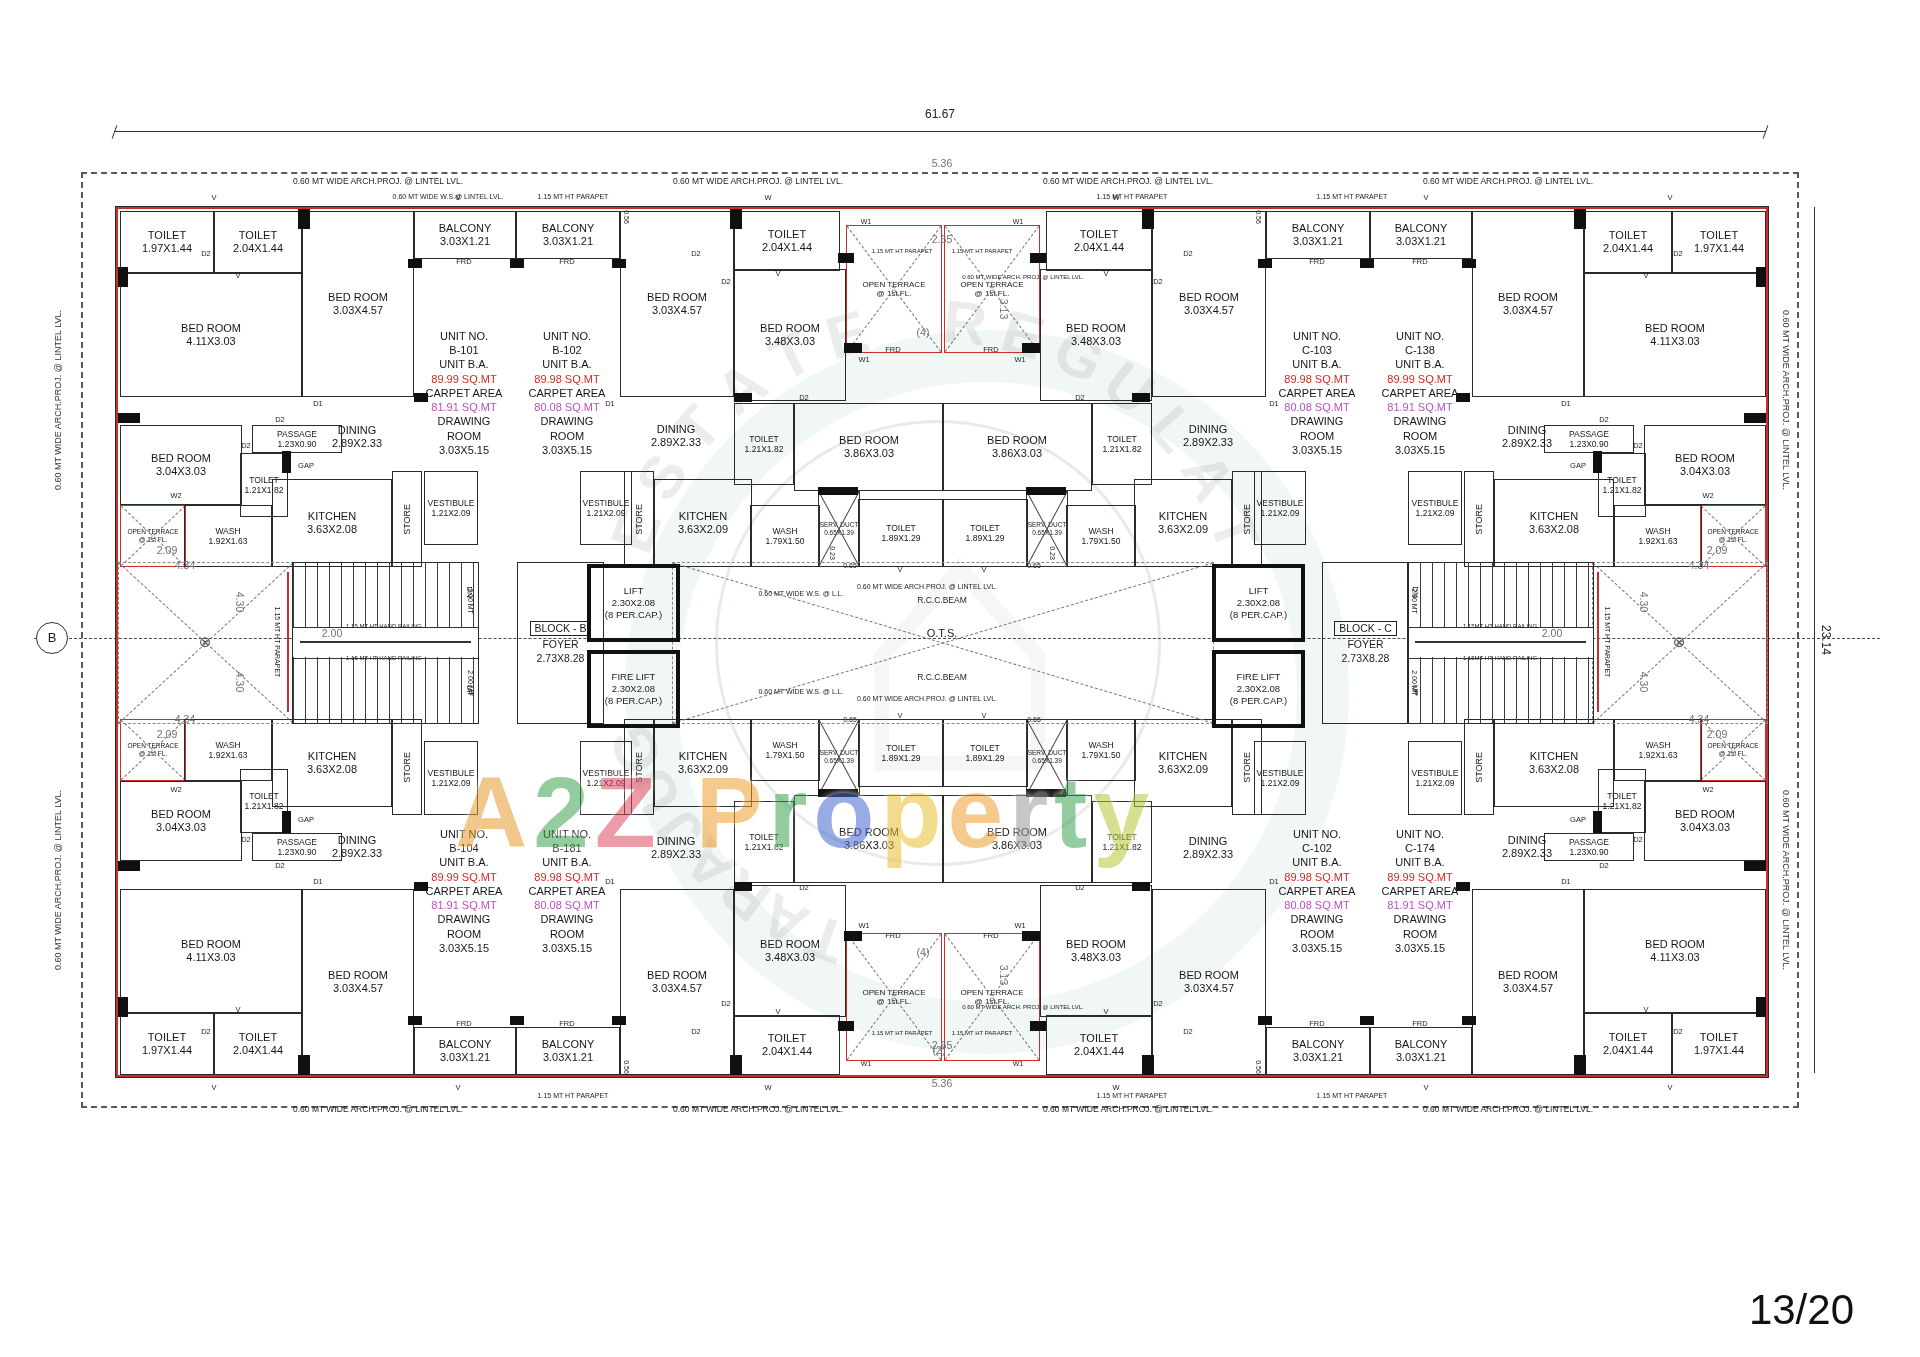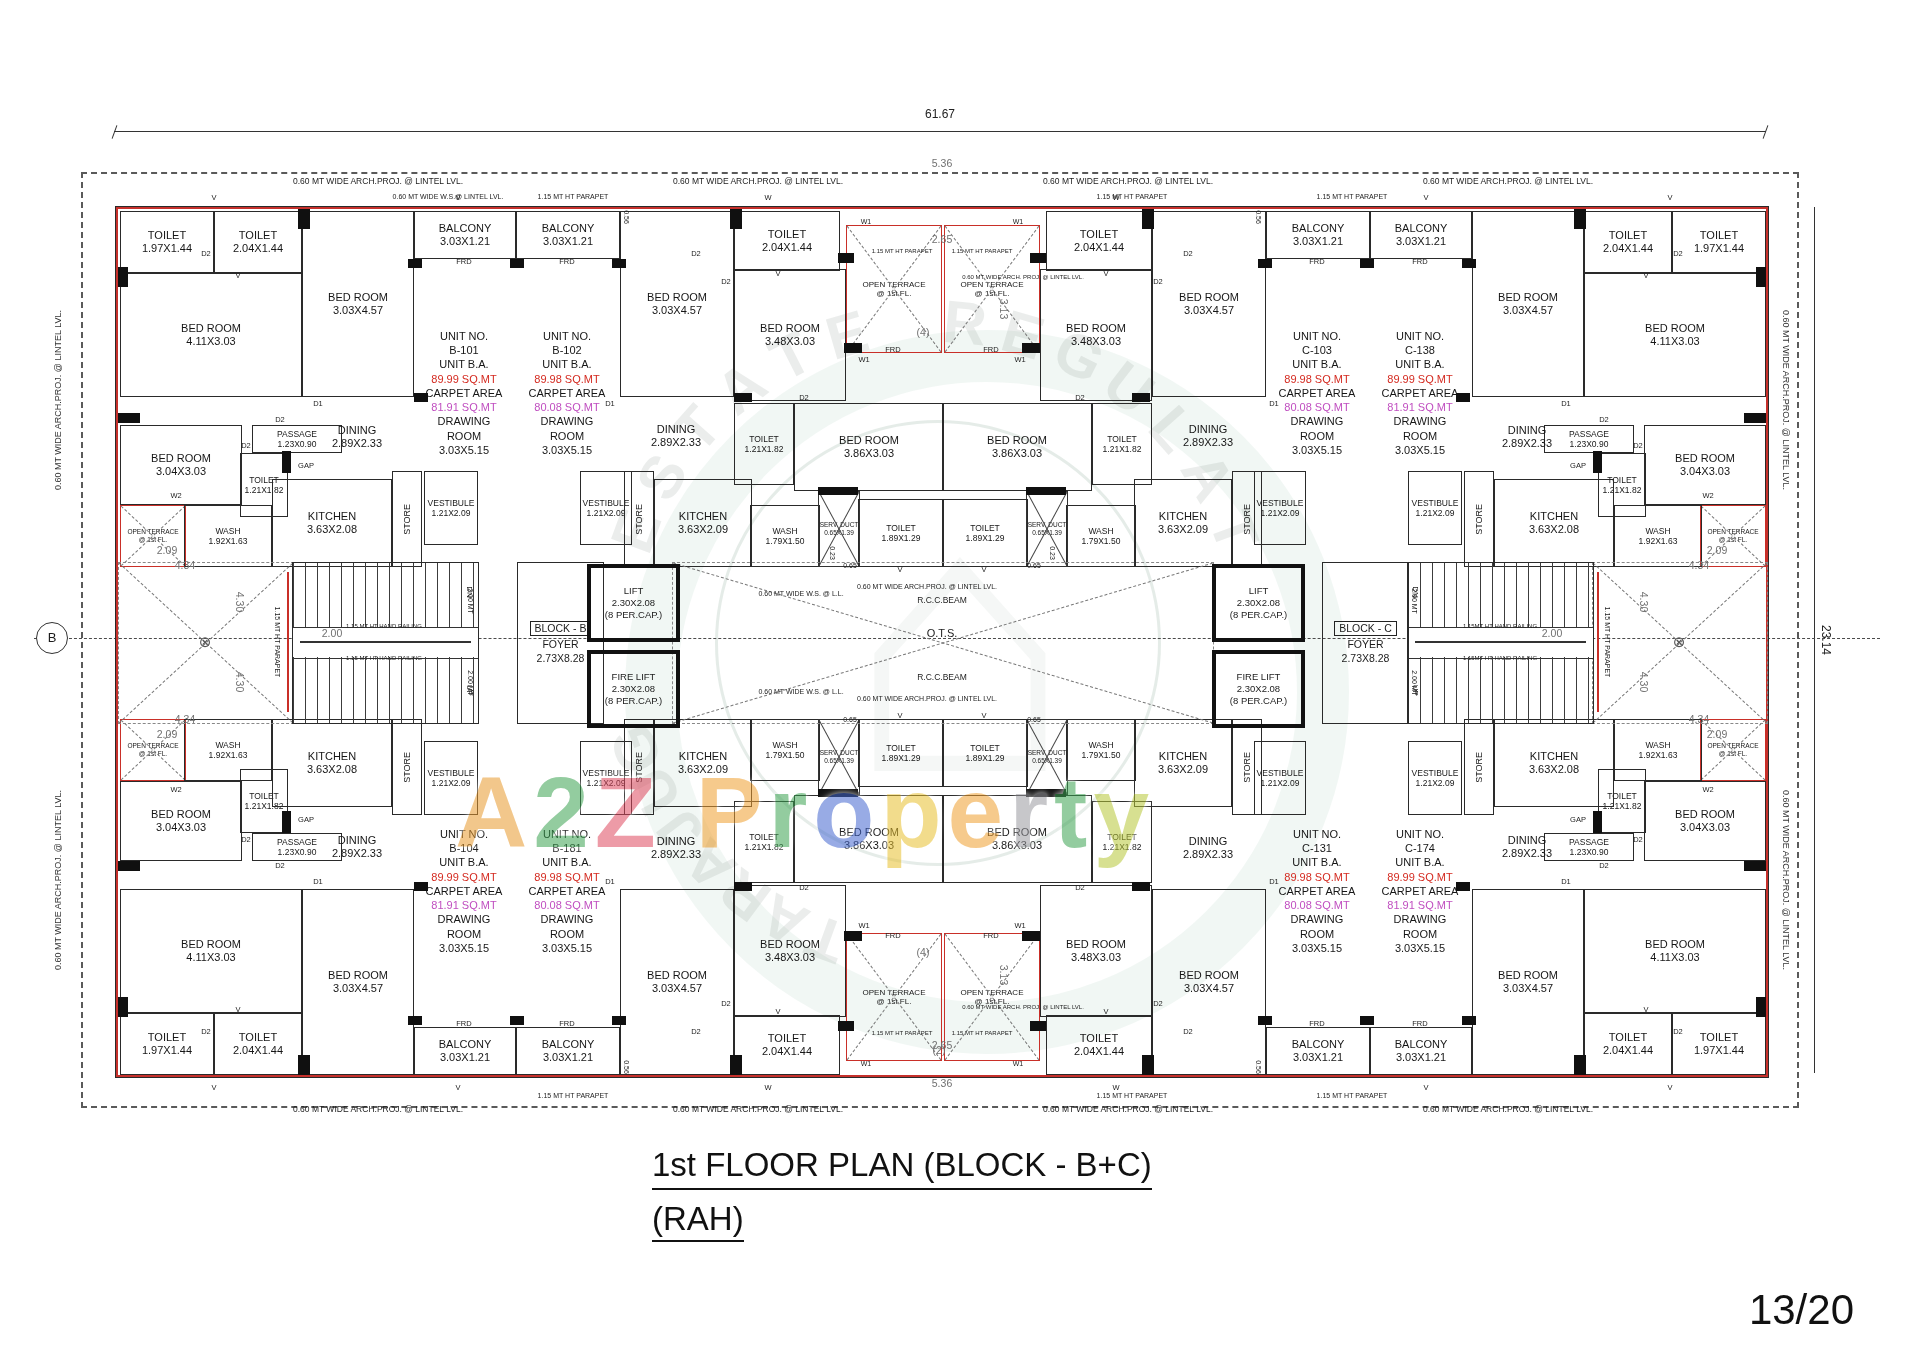--- a/index.html
+++ b/index.html
@@ -658,21 +658,21 @@
           <span>DRAWING</span>
           <span>ROOM</span>
           <span>3.03X5.15</span>
         </div>
         <div class="room " style="left: 1148px; top: 818px; width: 102px; height: 46px;">
           <span>BALCONY</span>
           <span>3.03X1.21</span>
         </div>
         <div class="unitinfo" style="left: 1148px; top: 598px; width: 102px; height: 168px;">
           <span>UNIT NO.</span>
-          <span>C-131</span>
+          <span>C-102</span>
           <span>UNIT B.A.</span>
           <span class="red">89.98 SQ.MT</span>
           <span>CARPET AREA</span>
           <span class="mag">80.08 SQ.MT</span>
           <span>DRAWING</span>
           <span>ROOM</span>
           <span>3.03X5.15</span>
         </div>
         <div class="room " style="left: 1034px; top: 680px; width: 112px; height: 184px;">
           <span>BED ROOM</span>
@@ -934,24 +934,20 @@
         <div class="ann micro" style="left: 266px; top: 449px; transform: translate(-50%, -50%);">1.15 MT HT HAND RAILING</div>
         <div class="ann micro" style="left: 1382px; top: 417px; transform: translate(-50%, -50%);">1.15MT HT HAND RAILING</div>
         <div class="ann micro" style="left: 1382px; top: 449px; transform: translate(-50%, -50%);">1.15MT HT HAND RAILING</div>
         <div class="ann sym" style="left: 87px; top: 433px; transform: translate(-50%, -50%);">⊗</div>
         <div class="ann sym" style="left: 1561px; top: 433px; transform: translate(-50%, -50%);">⊗</div>
       </div>
   </div>
 
   <div class="wm" id="wm-brand"><span style="color: rgb(232, 154, 46);">A</span><span style="color: rgb(60, 163, 82);">2</span><span style="color: rgb(224, 74, 96);">Z</span><span style="color: rgb(0, 0, 0);"> </span><span style="color: rgb(240, 160, 48);">P</span><span style="color: rgb(60, 163, 82);">r</span><span style="color: rgb(68, 104, 208);">o</span><span style="color: rgb(232, 192, 48);">p</span><span style="color: rgb(240, 160, 48);">e</span><span style="color: rgb(154, 154, 160);">r</span><span style="color: rgb(60, 163, 82);">t</span><span style="color: rgb(184, 200, 56);">y</span></div>
 
-  <div id="title-block">
-    <div><span id="title-line1">1st FLOOR PLAN (BLOCK - B+C)</span></div>
-    <div><span id="title-line2">(RAH)</span></div>
-  </div>
   <div id="page-number">13/20</div>
 <div class="pgann big" style="left: 940px; top: 114px; transform: translate(-50%, -50%);">61.67</div>
     <div class="pgann big" style="left: 1826px; top: 640px; transform: translate(-50%, -50%) rotate(90deg);">23.14</div>
     <div class="pgann " style="left: 58px; top: 400px; transform: translate(-50%, -50%) rotate(-90deg);">0.60 MT WIDE ARCH.PROJ. @ LINTEL LVL.</div>
     <div class="pgann " style="left: 58px; top: 880px; transform: translate(-50%, -50%) rotate(-90deg);">0.60 MT WIDE ARCH.PROJ. @ LINTEL LVL.</div>
     <div class="pgann " style="left: 1786px; top: 400px; transform: translate(-50%, -50%) rotate(90deg);">0.60 MT WIDE ARCH.PROJ. @ LINTEL LVL.</div>
     <div class="pgann " style="left: 1786px; top: 880px; transform: translate(-50%, -50%) rotate(90deg);">0.60 MT WIDE ARCH.PROJ. @ LINTEL LVL.</div>
   </div>
 
 </body></html>

